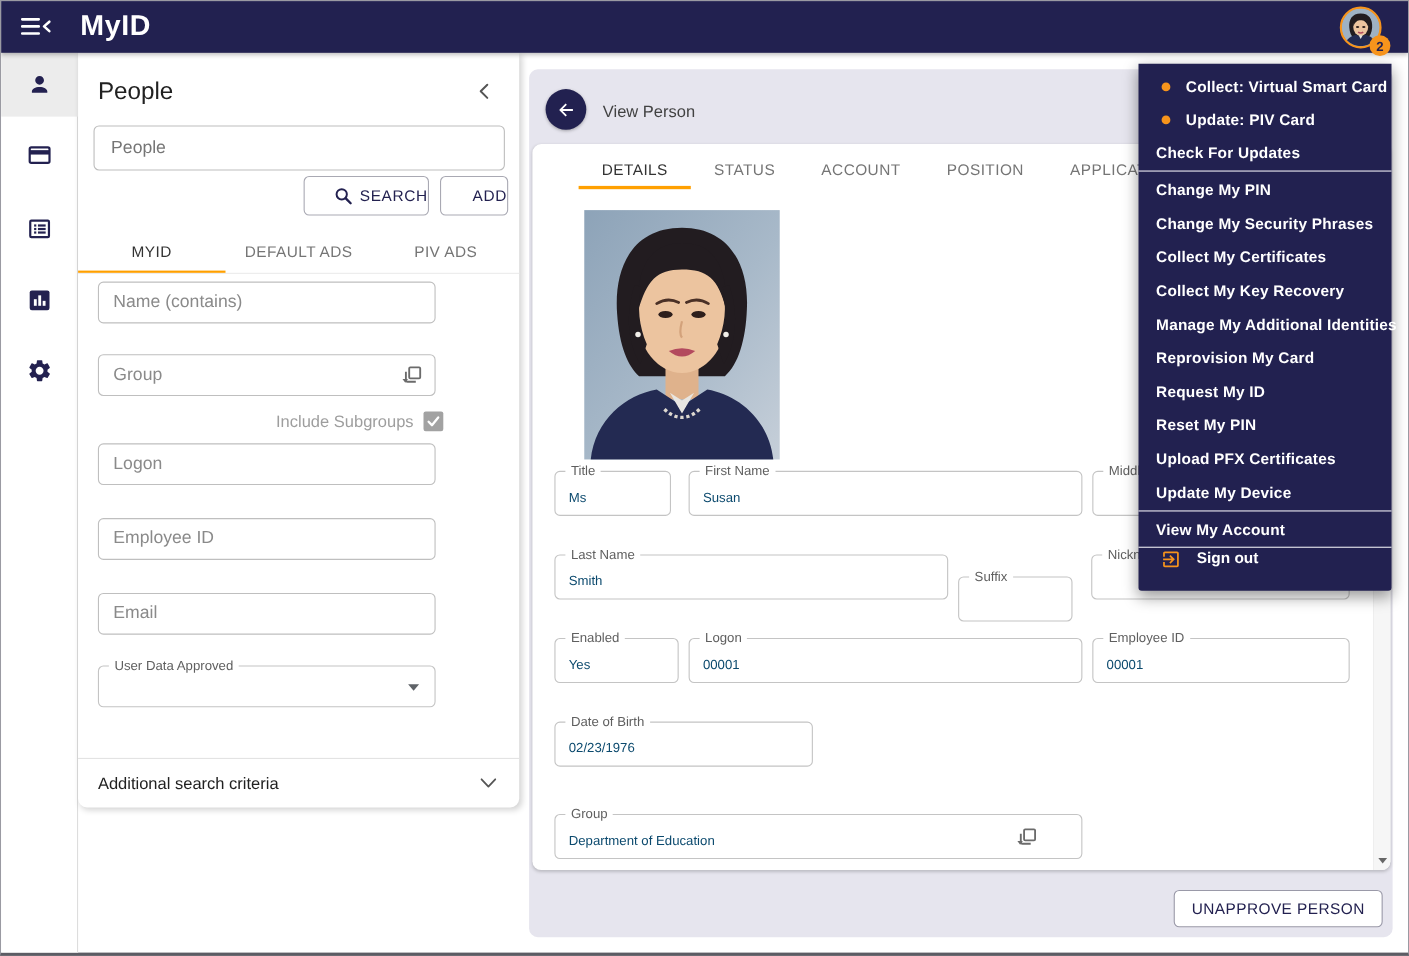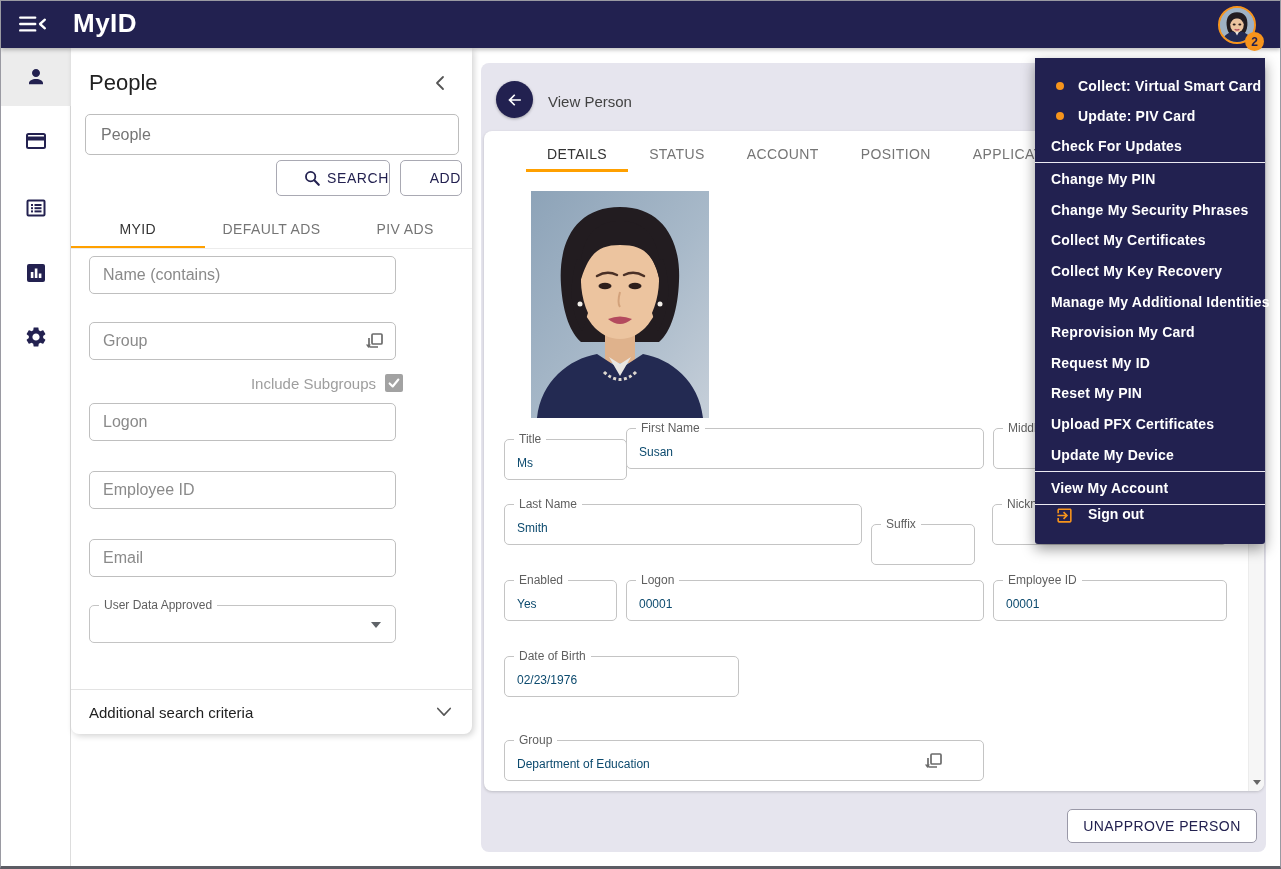--- a/index.html
+++ b/index.html
@@ -74,21 +74,21 @@
   .photo { position:absolute; left:47px; top:60px; width:178px; height:227px; overflow:hidden; }
   .vscroll { position:absolute; right:0; top:0; width:16px; height:660px; background:#f6f6f6; border-left:1px solid #ececec;
     border-radius:0 8px 8px 0; cursor:pointer; }
   .vscroll .arr { position:absolute; left:4px; bottom:6px; width:0; height:0; border-left:4px solid transparent;
     border-right:4px solid transparent; border-top:5px solid #666; }
   .mp-footer-btn { position:absolute; left:586px; top:746px; width:190px; height:34px; background:#fff;
     border:1px solid #9a99a8; border-radius:5px; color:#232150; font-size:14px; letter-spacing:.4px;
     display:flex; align-items:center; justify-content:center; cursor:pointer; font-family:"Liberation Sans", sans-serif; }
   
   .user-menu { position:absolute; left:1034px; top:57px; width:230px; background:#222150; z-index:50;
-    box-shadow:0 5px 14px rgba(0,0,0,.4); border-radius:0 0 3px 3px; padding:13px 0 4px 0; color:#fff; }
+    box-shadow:0 5px 14px rgba(0,0,0,.4); border-radius:0 0 3px 3px; padding:6px 0 4px 0; color:#fff; }
   .um-item { height:30px; display:flex; align-items:center; padding-left:16px; font-size:14px; font-weight:600;
     letter-spacing:.2px; cursor:pointer; white-space:nowrap; }
   .um-item.task { padding-left:0; }
   .um-item.task .bullet { width:8px; height:8px; border-radius:50%; background:#f7941c; margin:0 14px 0 21px; flex:0 0 auto; }
   .um-div { border-top:1px solid #eceaf2; margin:1px 0; }
   .um-item.sm { height:30.6px; }
   .um-signout { height:34px; display:flex; align-items:flex-start; padding-left:20px; gap:14px; font-size:14px; font-weight:600; cursor:pointer; }
   svg { display:block; }
 </style>
 </head>
@@ -275,21 +275,21 @@
           <path d="M89 101 q-3 11 0 15" stroke="#d3a27b" stroke-width="2" fill="none"></path>
           <path d="M77 128 q12 -5 24 0 q-12 10 -24 0 Z" fill="#b34a5e"></path>
           <circle cx="49" cy="113" r="2.5" fill="#f2efe9"></circle>
           <circle cx="129" cy="113" r="2.5" fill="#f2efe9"></circle>
           <path d="M6 227 C10 190 38 168 66 163 L89 178 L112 163 C140 168 168 190 172 227 Z" fill="#232a52"></path>
           <path d="M78 166 L89 185 L100 166 L89 173 Z" fill="#e8e6e2"></path>
           <path d="M73 181 q16 15 32 0" stroke="#ddd8d0" stroke-width="3" stroke-dasharray="3 2.5" fill="none"></path>
         </svg>
       </div>
 
-      <div class="ofield" style="left:20px; top:308px; width:123px; height:41px;">
+      <div class="ofield" style="left:20px; top:297px; width:106px; height:41px;">
         <span class="olabel">Title</span>
         <input type="text" value="Ms" style="">
       </div>
       <div class="ofield" style="left:142px; top:297px; width:358px; height:41px;">
         <span class="olabel">First Name</span>
         <input type="text" value="Susan" style="">
       </div>
       <div class="ofield" style="left:509px; top:297px; width:234px; height:41px;">
         <span class="olabel">Middle Name</span>
         <input type="text" value="" style="">

